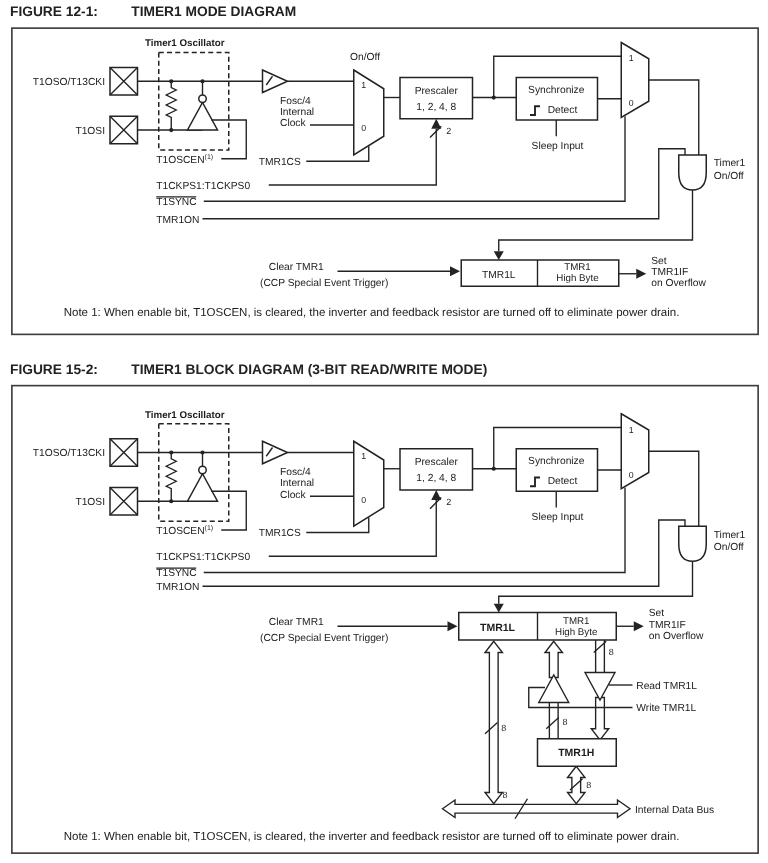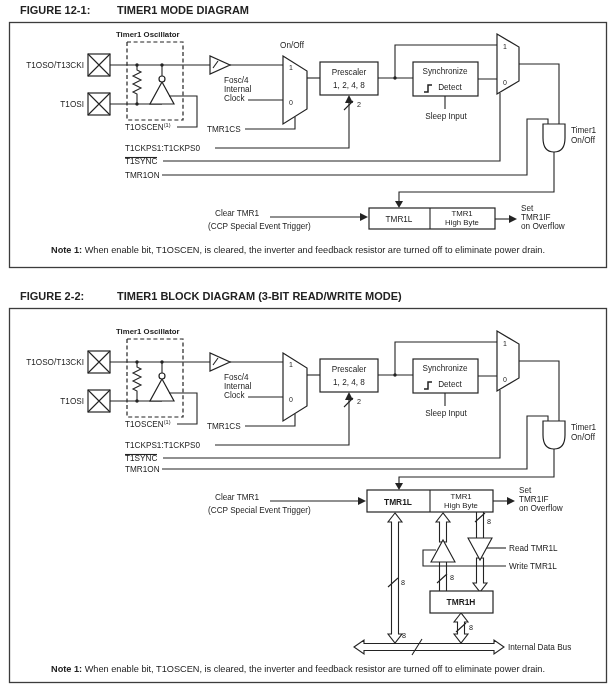--- a/index.html
+++ b/index.html
@@ -1,20 +1,20 @@
 <!DOCTYPE html>
 <html><head>
 <meta charset="utf-8">
 <style>
   html,body{margin:0;padding:0;background:#fff;}
   body{width:614px;height:690px;position:relative;font-family:"Liberation Sans",sans-serif;color:#1c1c1c;overflow:hidden;}
   .fig-heading{position:absolute;left:8px;font-size:11px;font-weight:bold;color:#222;white-space:nowrap;}
-  .fig-heading .lbl{display:inline-block;width:97px;margin-left:12px;}
+  .fig-heading .lbl{display:inline-block;width:97px;}
   .note{position:absolute;font-size:9.2px;color:#222;white-space:nowrap;}
-  .note b{font-weight:bold;padding-left:29px;}
+  .note b{font-weight:normal;padding-left:29px;}
   svg{position:absolute;left:0;top:0;}
   svg text{font-family:"Liberation Sans",sans-serif;font-size:8.2px;fill:#1c1c1c;}
   .tm{text-anchor:middle}.te{text-anchor:end}
   .b{font-weight:bold}
   .sm{font-size:7px}.n8{font-size:7.2px}
   .w{fill:none;stroke:#232323;stroke-width:1.1}
   .bx{fill:#fff;stroke:#232323;stroke-width:1.2}
   .dash{fill:none;stroke:#232323;stroke-width:1.2;stroke-dasharray:4 2.6}
   .frame{fill:none;stroke:#3c3c3c;stroke-width:1.3}
   .dot{fill:#232323;stroke:none}
@@ -22,21 +22,21 @@
   .oa{fill:#fff;stroke:#232323;stroke-width:1.1}
   .glyph{fill:none;stroke:#232323;stroke-width:1.5}
 </style>
 </head>
 <body>
 
 <div class="fig-heading" style="top:4px">
   <span class="lbl">FIGURE 12-1:</span><span>TIMER1 MODE DIAGRAM</span>
 </div>
 <div class="fig-heading" style="top:290px">
-  <span class="lbl">FIGURE 2-2:</span><span>TIMER1 BLOCK DIAGRAM (3-BIT READ/WRITE MODE)</span>
+  <span class="lbl">FIGURE 15-2:</span><span>TIMER1 BLOCK DIAGRAM (3-BIT READ/WRITE MODE)</span>
 </div>
 
 <svg width="614" height="690" viewBox="0 0 614 690">
 
   <g>
     <rect class="frame" x="9.5" y="22.5" width="597" height="245"></rect>
 
     <g>
       <rect class="dash" x="127" y="42" width="56" height="78"></rect>
       <rect class="bx" x="88" y="54" width="22" height="22"></rect>

